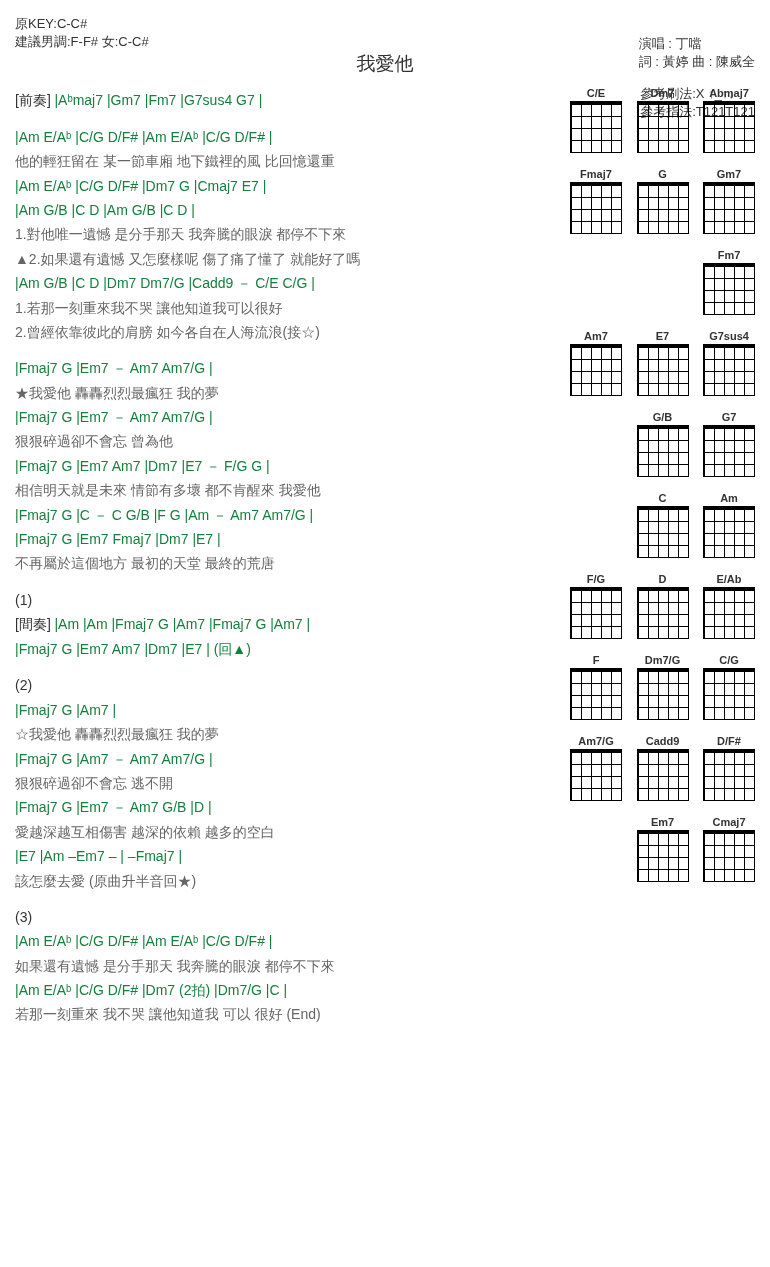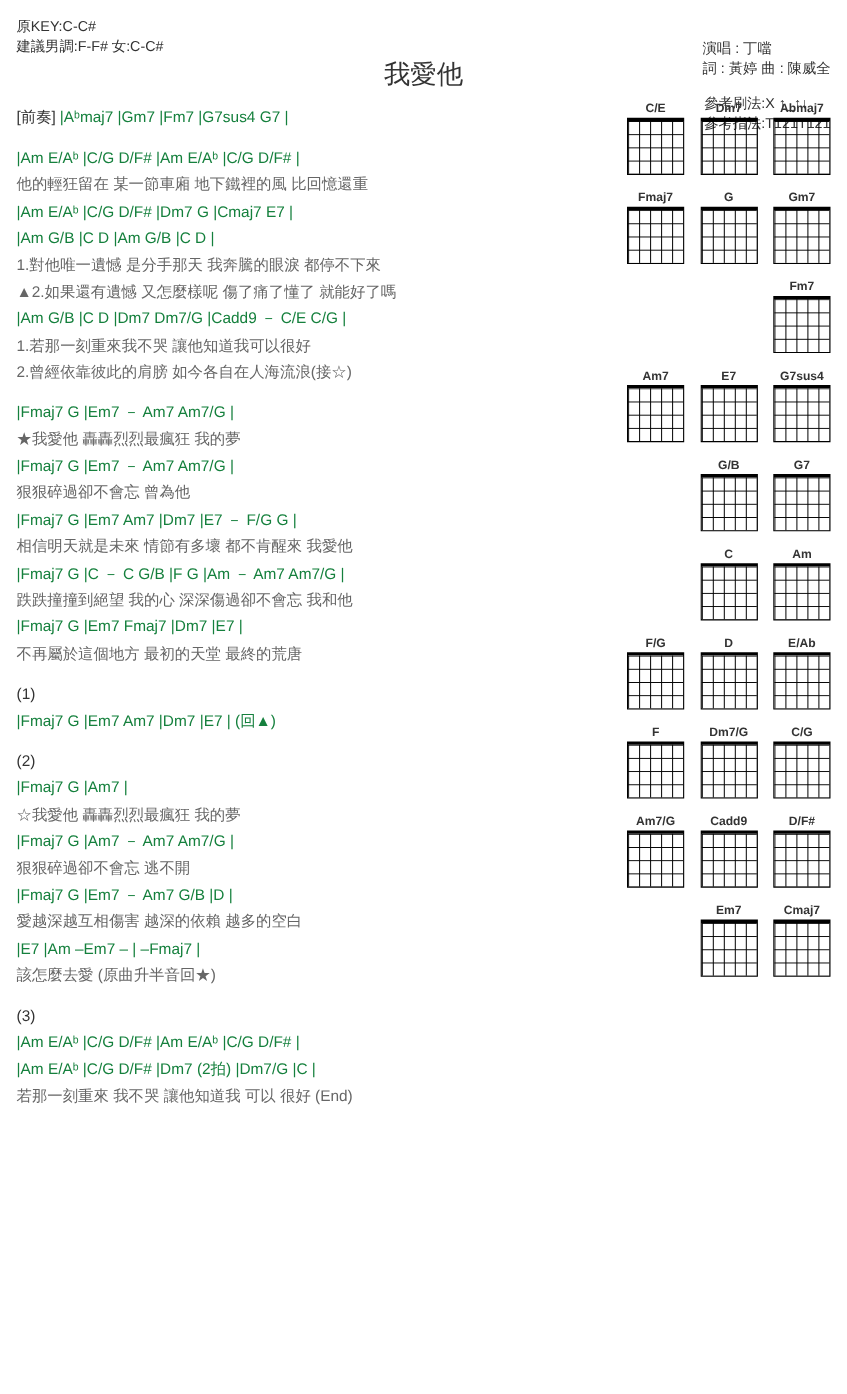--- a/index.html
+++ b/index.html
@@ -5,21 +5,21 @@
   body {
     margin: 0;
     padding: 15px;
     font-family: Arial, "Microsoft JhengHei", sans-serif;
     font-size: 13px;
     color: #333;
     background: #fff;
     width: 740px;
   }
   .header { position: relative; margin-bottom: 10px; }
-  .title { text-align: center; font-size: 24px; font-weight: normal; margin: 0 0 5px 0; }
+  .title { text-align: center; font-size: 19px; font-weight: normal; margin: 0 0 5px 0; }
   .key-info { font-size: 13px; }
   .credits { position: absolute; right: 0; top: 20px; text-align: left; font-size: 13px; }
   .ref { position: absolute; right: 0; top: 70px; font-size: 13px; }
   .main-content { display: flex; }
   .chord-sheet { flex: 1; }
   .chord-diagrams { width: 185px; margin-left: 10px; }
   .line { margin: 2px 0; line-height: 1.6; }
   .chords { color: #15803d; font-size: 14px; }
   .lyrics { color: #666; font-size: 14px; }
   .section-label { color: #333; font-size: 14px; }
@@ -67,42 +67,46 @@
     <div class="line lyrics">2.曾經依靠彼此的肩膀        如今各自在人海流浪(接☆)</div>
     <div class="spacer"></div>
 
     <div class="line chords">                 |Fmaj7    G    |Em7 － Am7    Am7/G    |</div>
     <div class="line lyrics">★我愛他    轟轟烈烈最瘋狂      我的夢</div>
     <div class="line chords">|Fmaj7    G        |Em7 － Am7    Am7/G    |</div>
     <div class="line lyrics">狠狠碎過卻不會忘        曾為他</div>
     <div class="line chords">|Fmaj7    G        |Em7        Am7        |Dm7    |E7  －  F/G    G    |</div>
     <div class="line lyrics">相信明天就是未來    情節有多壞        都不肯醒來      我愛他</div>
     <div class="line chords">|Fmaj7    G    |C  －  C    G/B    |F      G       |Am  －  Am7    Am7/G  |</div>
-    <div class="line lyrics">跌跌撞撞到絕望      我的心       深深傷過卻不會忘          我和他</div>
     <div class="line chords">|Fmaj7    G    |Em7    Fmaj7    |Dm7        |E7                |</div>
     <div class="line lyrics">不再屬於這個地方    最初的天堂    最終的荒唐</div>
     <div class="spacer"></div>
 
     <div class="line section-label">(1)</div>
+    <div class="line">
+      <span class="section-label">[間奏]</span>
+      <span class="chords"> |Am    |Am    |Fmaj7    G    |Am7    |Fmaj7    G    |Am7    |</span>
+    </div>
     <div class="line chords">            |Fmaj7    G    |Em7    Am7    |Dm7    |E7    |    (回▲)</div>
     <div class="spacer"></div>
 
     <div class="line section-label">(2)</div>
     <div class="line chords">                 |Fmaj7    G    |Am7    |</div>
     <div class="line lyrics">☆我愛他    轟轟烈烈最瘋狂      我的夢</div>
     <div class="line chords">|Fmaj7    G        |Am7 － Am7    Am7/G    |</div>
     <div class="line lyrics">狠狠碎過卻不會忘        逃不開</div>
     <div class="line chords">|Fmaj7    G        |Em7 － Am7    G/B    |D                |</div>
     <div class="line lyrics">愛越深越互相傷害    越深的依賴        越多的空白</div>
     <div class="line chords"><span>|E7             |Am  –Em7 – | –Fmaj7  |</span></div>
     <div class="line lyrics">該怎麼去愛                                        (原曲升半音回★)</div>
     <div class="spacer"></div>
 
     <div class="line section-label">(3)</div>
     <div class="line chords">|Am    E/Aᵇ    |C/G    D/F#    |Am    E/Aᵇ    |C/G    D/F#    |</div>
+    <div class="line lyrics">如果還有遺憾    是分手那天    我奔騰的眼淚    都停不下來</div>
     <div class="line chords">|Am    E/Aᵇ    |C/G    D/F#    |Dm7    (2拍)  |Dm7/G    |C    |</div>
     <div class="line lyrics">若那一刻重來    我不哭    讓他知道我    可以    很好    (End)</div>
   </div>
 
   <div class="chord-diagrams" id="diagrams">
       <div class="diagram-row">
         <div><div class="chord-name">C/E</div><div class="fretboard"></div></div>
         <div><div class="chord-name">Dm7</div><div class="fretboard"></div></div>
         <div><div class="chord-name">Abmaj7</div><div class="fretboard"></div></div>
       </div>

